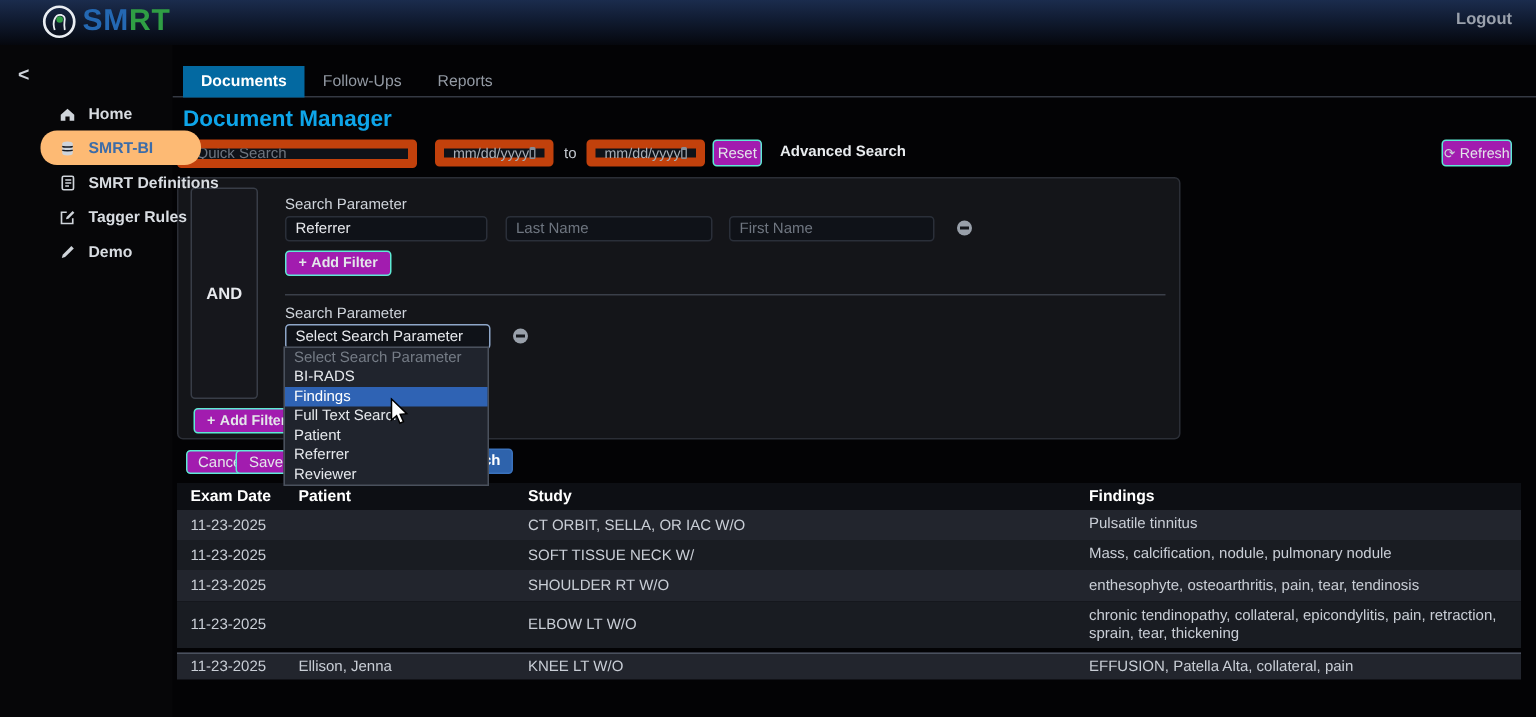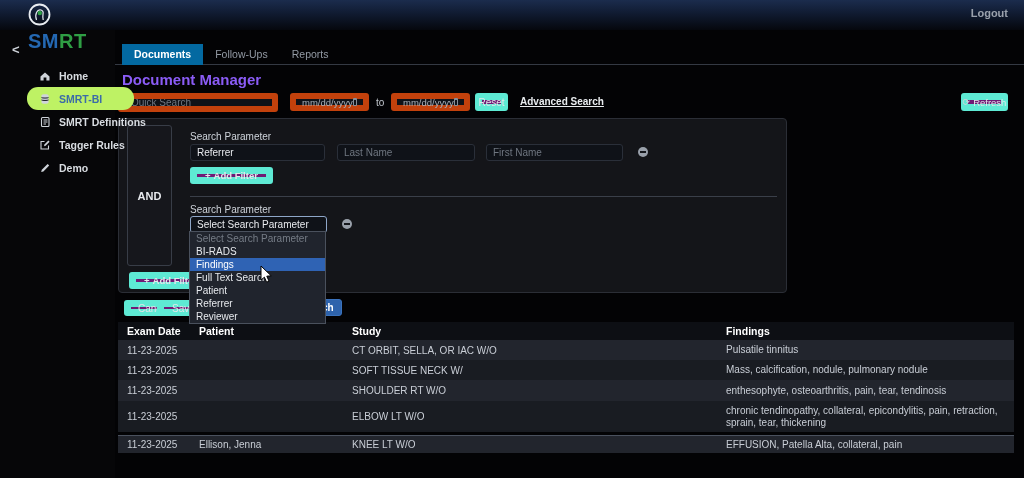--- a/index.html
+++ b/index.html
@@ -3,55 +3,55 @@
 <meta charset="utf-8">
 <style>
   * { margin:0; padding:0; box-sizing:border-box; }
   html,body { background:#000; }
   body { font-family:"Liberation Sans","DejaVu Sans",sans-serif; }
   #app { position:relative; width:1024px; height:478px; overflow:hidden; background:#030305; }
 
   
   .topbar { position:absolute; left:0; top:0; width:1024px; height:30px;
     background:linear-gradient(180deg,#1b2c4d 0%,#101b31 45%,#05070d 100%); z-index:5; }
-  .logo-wrap { position:absolute; left:28px; top:3px; display:flex; align-items:flex-start; gap:4px;flex-direction:column; }
+  .logo-wrap { position:absolute; left:28px; top:3px; display:flex; align-items:center; gap:4px; }
   .logo-txt { font-size:20px; font-weight:bold; letter-spacing:.5px; }
   .logo-sm { color:#2468b2; } .logo-rt { color:#2f9e44; }
   .logout { position:absolute; right:16px; top:7px; font-size:11px; font-weight:bold; color:#9aa1ac; cursor:pointer; }
 
   
   .sidebar { position:absolute; left:0; top:30px; width:115px; height:448px; background:#060608; z-index:4; }
   .collapse { position:absolute; left:12px; top:12px; color:#cdd2d9; font-size:13px; font-weight:bold; cursor:pointer; }
   .nav { position:absolute; left:0; top:34px; width:115px;margin-left:23px; }
   .nav-item { display:flex; align-items:center; gap:8px; height:23px; padding-left:12px; margin:0 4px; border-radius:4px; cursor:pointer; }
   .nav-item .lbl { font-size:10.5px; font-weight:bold; color:#d8dce1; white-space:nowrap; }
-  .nav-item.active { background:#bef264;border-radius:11px; }
+  .nav-item.active { background:#fdba74;border-radius:11px; }
   .nav-item.active .lbl { color:#3c6ca8; }
   .nav-ic { width:12px; height:12px; flex:0 0 12px; }
 
   
   .tabline { position:absolute; left:115px; top:64px; width:909px; height:1px; background:#343943; z-index:1; }
   .tabs { position:absolute; left:122px; top:44px; display:flex; z-index:2; }
   .tab { height:21px; line-height:21px; padding:0 12px; font-size:10.5px; color:#939aa4; cursor:pointer; }
   .tab.active { background:#0369a1; color:#fff; font-weight:bold; }
 
-  .page-title { position:absolute; left:122px; top:71px; font-size:15px; font-weight:bold; color:#8b5cf6; }
+  .page-title { position:absolute; left:122px; top:71px; font-size:15px; font-weight:bold; color:#0ea5e9; }
 
   
   .inputish { background:#0f1218; border:6px solid #c2410c; border-radius:3px; color:#e8eaee; font-size:10px; }
   .qsearch { position:absolute; left:118px; top:93px; width:160px; height:19px; padding:0 7px; font-family:inherit; }
   .qsearch::placeholder { color:#6f7680; }
   .datebox { position:absolute; top:93px; height:18px; width:79px; display:flex; align-items:center; justify-content:space-between; padding:0 6px; cursor:text; }
   .datebox .dtxt { color:#aab0b8; font-size:9.5px; }
   .cal { width:8px; height:8px; border:1px solid #868d97; border-top:2.5px solid #868d97; border-radius:1px; }
   .tolbl { position:absolute; left:376px; top:97px; font-size:10px; color:#c3c8cf; }
-  .btn { display:flex; align-items:center; justify-content:center; background:#701a75; border:7px solid #5eead4;
+  .btn { display:flex; align-items:center; justify-content:center; background:#a21caf; border:1px solid #5eead4;
          border-radius:3px; color:#e3e6ea; font-size:10px; cursor:pointer;text-align:center; }
   .reset { position:absolute; left:475px; top:93px; width:33px; height:18px; }
-  .advsearch { position:absolute; left:520px; top:96px; font-size:10px; font-weight:bold; color:#e9ecef; text-decoration:underline; cursor:pointer; }
+  .advsearch { position:absolute; left:520px; top:96px; font-size:10px; font-weight:bold; color:#e9ecef; cursor:pointer; }
   .refresh { position:absolute; left:961px; top:93px; width:47px; height:18px; gap:3px; font-size:9.5px; }
   .refresh .ric { font-size:9px; color:#cfd4da; }
 
   
   .panel { position:absolute; left:118px; top:118px; width:669px; height:175px; background:#141519;
            border:1px solid #2b2e36; border-radius:4px; z-index:2; }
   .andbox { position:absolute; left:8px; top:6px; width:45px; height:141px; background:#16171c;
             border:1px solid #383d47; border-radius:3px; display:flex; align-items:center; justify-content:center; }
   .andbox span { font-size:11px; font-weight:bold; color:#e8eaee; }
   .plabel { position:absolute; font-size:10px; color:#cfd4db; }

